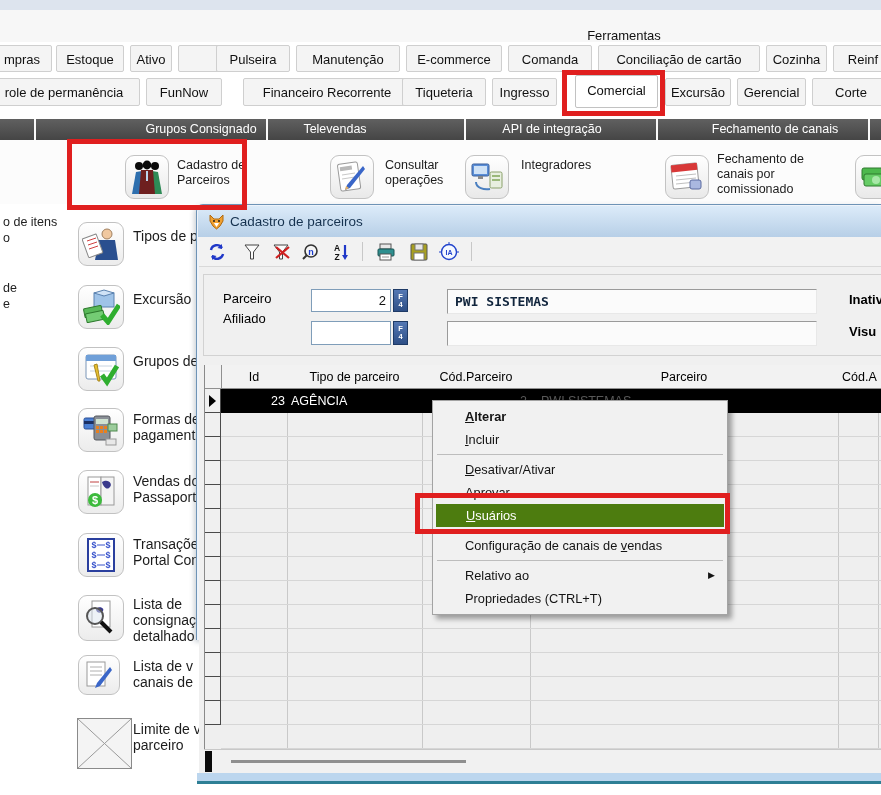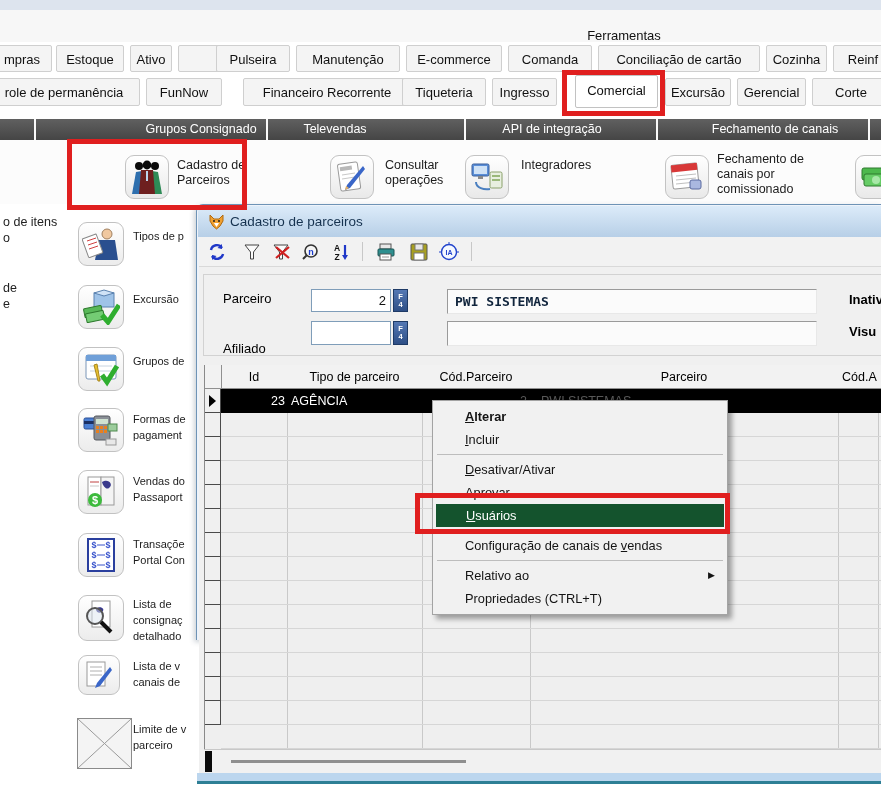--- a/index.html
+++ b/index.html
@@ -27,21 +27,21 @@
   #icons-zone{left:0;top:140px;width:881px;height:64px;background:#fcfcfc;}
 
   .big-icon{position:absolute;width:44px;height:44px;border:1px solid #c3c3c3;border-radius:9px;
             background:linear-gradient(#ffffff,#e9e9e9);display:flex;align-items:center;justify-content:center;box-sizing:border-box;}
   .rib-item-label{position:absolute;font-size:12.5px;line-height:15px;color:#1c1c1c;white-space:nowrap;}
   .rib-item-label span{display:block;}
 
   
   .sicon{position:absolute;width:46px;height:44px;border:1px solid #c2c2c2;border-radius:9px;
          background:linear-gradient(#ffffff,#ececec);display:flex;align-items:center;justify-content:center;box-sizing:border-box;}
-  .side-label{position:absolute;left:133px;font-size:11px;line-height:16px;color:#1c1c1c;white-space:nowrap;}
+  .side-label{position:absolute;left:133px;font-size:14px;line-height:16px;color:#1c1c1c;white-space:nowrap;}
   .side-label span{display:block;}
   .cut-label{position:absolute;left:3px;font-size:12.5px;color:#222;white-space:nowrap;}
 
   
   #dialog{left:196px;top:204px;width:685px;height:436px;background:#eef3fa;
           border:1px solid #6e93b6;border-right:none;border-bottom:none;border-radius:7px 0 0 0;
           box-sizing:border-box;z-index:10;box-shadow:-2px 2px 5px rgba(60,80,100,.25);}
   #dlg-titlebar{left:1px;top:1px;width:684px;height:31px;border-radius:6px 0 0 0;
                 background:linear-gradient(#dcebf9,#b7cfe7);}
   #dlg-title{left:32px;top:8px;font-size:13.5px;color:#16324f;}
@@ -81,21 +81,21 @@
              border-left:7px solid #000;border-top:6px solid transparent;border-bottom:6px solid transparent;}
   #hscroll{left:7px;top:544px;width:678px;height:24px;background:#f1f1f1;border-top:1px solid #c8c8c8;box-sizing:border-box;}
   #hthumb{position:absolute;left:1px;top:1px;width:7px;height:21px;background:#0a0a0a;}
   #hline{position:absolute;left:27px;top:10px;width:235px;height:3px;background:#8f8f8f;}
 
   
   #ctx-menu{left:432px;top:400px;width:296px;background:#f1f1f1;border:1px solid #a3a3a3;
             box-shadow:4px 4px 5px rgba(0,0,0,.35);z-index:30;padding:4px 2px;box-sizing:border-box;}
   .mi{position:relative;height:23px;line-height:23px;padding-left:30px;font-size:12.8px;color:#141414;white-space:nowrap;}
   .mi.bold{font-weight:bold;}
-  .mi.hl{background:#14532d;color:#ffffff;margin:0 1px;}
+  .mi.hl{background:#4d7c0f;color:#ffffff;margin:0 1px;}
   .mi .key{text-decoration:underline;}
   .msep{height:1px;background:#bdbdbd;margin:3px 2px;}
   .subarrow{position:absolute;right:10px;top:0;font-size:9px;}
 
   
   .redbox{position:absolute;border:5px solid #e01f1f;box-sizing:border-box;z-index:60;}
   #redbox-comercial{left:562px;top:70px;width:103px;height:46px;}
   #redbox-cadastro{left:67px;top:139px;width:180px;height:71px;}
   #redbox-usuarios{left:415px;top:493px;width:315px;height:41px;}
 </style>
@@ -434,21 +434,21 @@
     <div class="abs" id="groupbox"></div>
 
     <div class="fld-label" style="left:26px;top:86px;">Parceiro</div>
     <div class="input" style="left:114px;top:84px;width:80px;height:23px;">2</div>
     <div class="f4btn" style="left:196px;top:84px;height:23px;">
       <span>F</span>
         <span>4</span>
     </div>
     <div class="rofield" style="left:250px;top:84px;width:370px;height:25px;">PWI SISTEMAS</div>
 
-    <div class="fld-label" style="left:26px;top:136px;text-align:right;">Afiliado</div>
+    <div class="fld-label" style="left:26px;top:106px;text-align:right;">Afiliado</div>
     <div class="input" style="left:114px;top:116px;width:80px;height:24px;"></div>
     <div class="f4btn" style="left:196px;top:116px;height:24px;">
       <span>F</span>
         <span>4</span>
     </div>
     <div class="rofield" style="left:250px;top:116px;width:370px;height:25px;"></div>
 
     <div class="fld-label b" style="left:652px;top:87px;">Inativ</div>
     <div class="fld-label b" style="left:652px;top:119px;">Visu</div>
 

